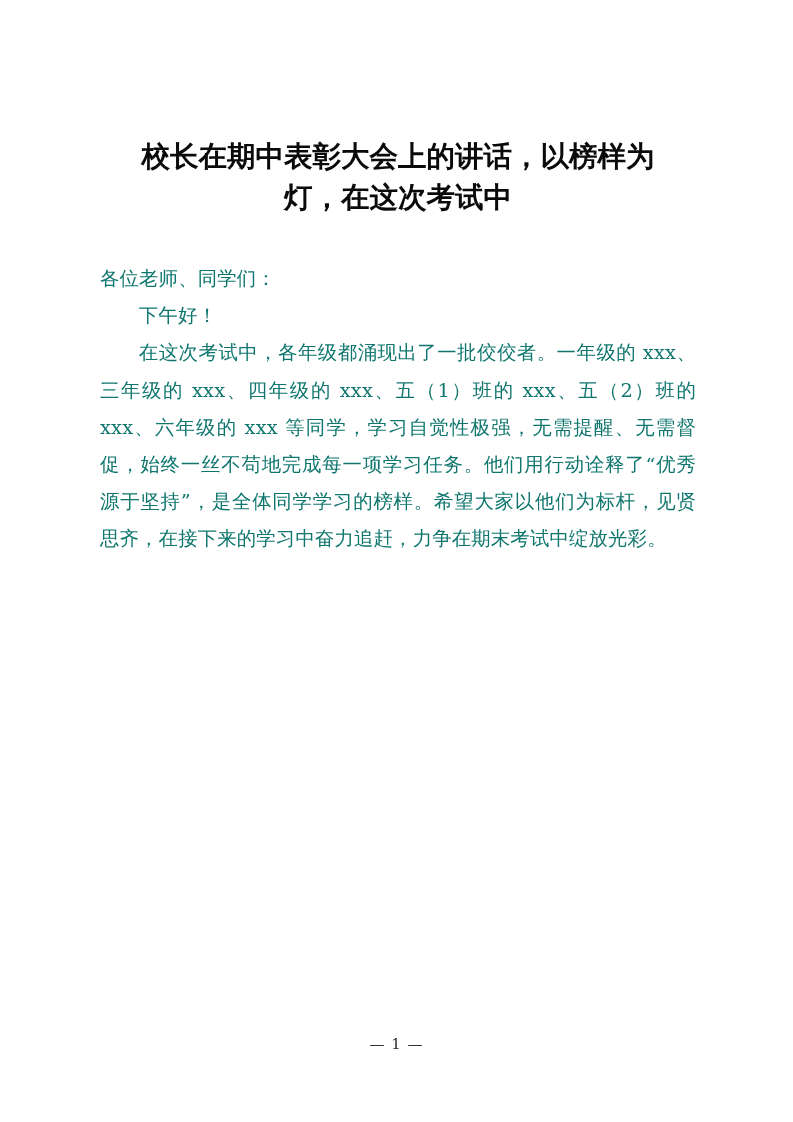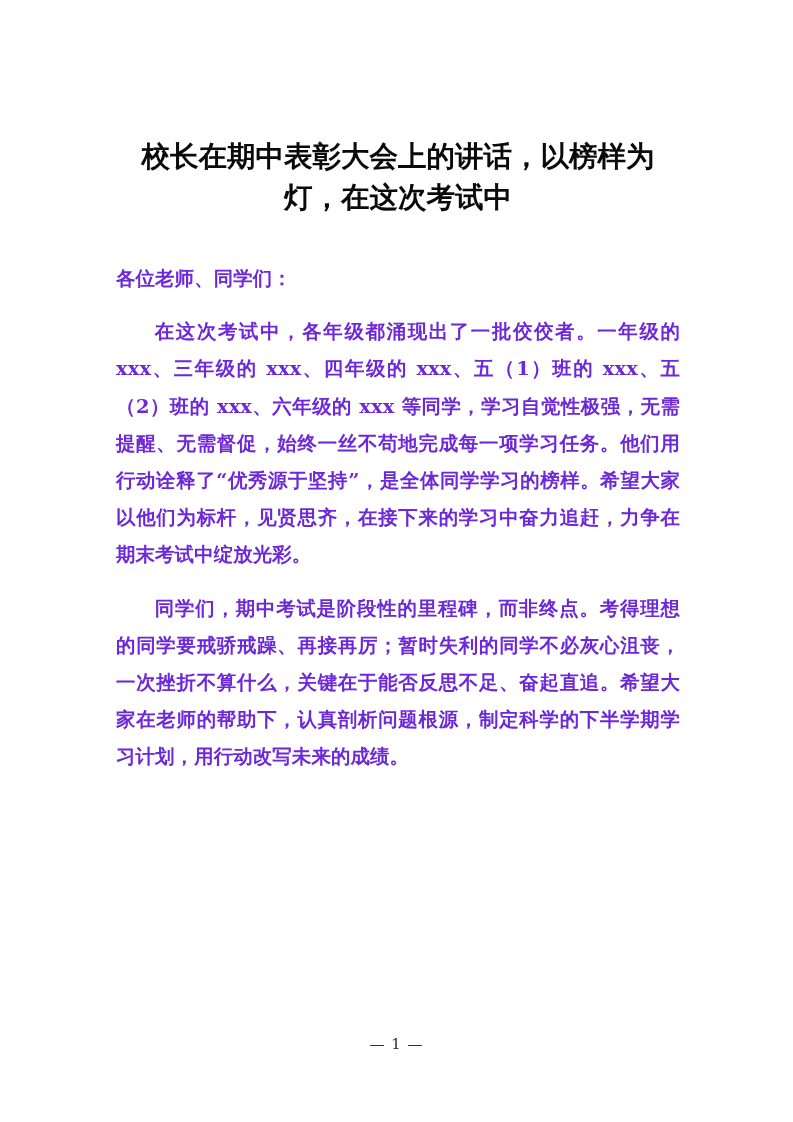--- a/index.html
+++ b/index.html
@@ -51,24 +51,23 @@
   .title-block {
     margin-bottom: 42px;
   }
 
   .para {
     font-family: "DejaVu Serif", "Liberation Serif", serif;
     font-size: 19.4px;
     line-height: 37.2px;
     text-align: justify;
     text-justify: inter-ideograph;
-    margin: 16px;
-    color: #6d28d9;
+    margin: 0;
+    color: #0f766e;
     letter-spacing: 0.15px;
-    font-weight: bold;
   }
 
   .para.indent {
     text-indent: 2em;
   }
 
   .para.noindent {
     text-indent: 0;
   }
 
@@ -92,23 +91,23 @@
 
   <div class="content">
 
     <div class="title-block">
       <h1 class="doc-title">校长在期中表彰大会上的讲话，以榜样为</h1>
       <h1 class="doc-title">灯，在这次考试中</h1>
     </div>
 
     <p class="para noindent">各位老师、同学们：</p>
 
+    <p class="para indent">下午好！</p>
 
 
     <p class="para indent">在这次考试中，各年级都涌现出了一批佼佼者。一年级的 xxx、三年级的 xxx、四年级的 xxx、五（1）班的 xxx、五（2）班的 xxx、六年级的 xxx 等同学，学习自觉性极强，无需提醒、无需督促，始终一丝不苟地完成每一项学习任务。他们用行动诠释了“优秀源于坚持”，是全体同学学习的榜样。希望大家以他们为标杆，见贤思齐，在接下来的学习中奋力追赶，力争在期末考试中绽放光彩。</p>
 
-    <p class="para indent">同学们，期中考试是阶段性的里程碑，而非终点。考得理想的同学要戒骄戒躁、再接再厉；暂时失利的同学不必灰心沮丧，一次挫折不算什么，关键在于能否反思不足、奋起直追。希望大家在老师的帮助下，认真剖析问题根源，制定科学的下半学期学习计划，用行动改写未来的成绩。</p>
 
   </div>
 
   <div class="footer">— 1 —</div>
 
 </div>
 
 </body></html>

